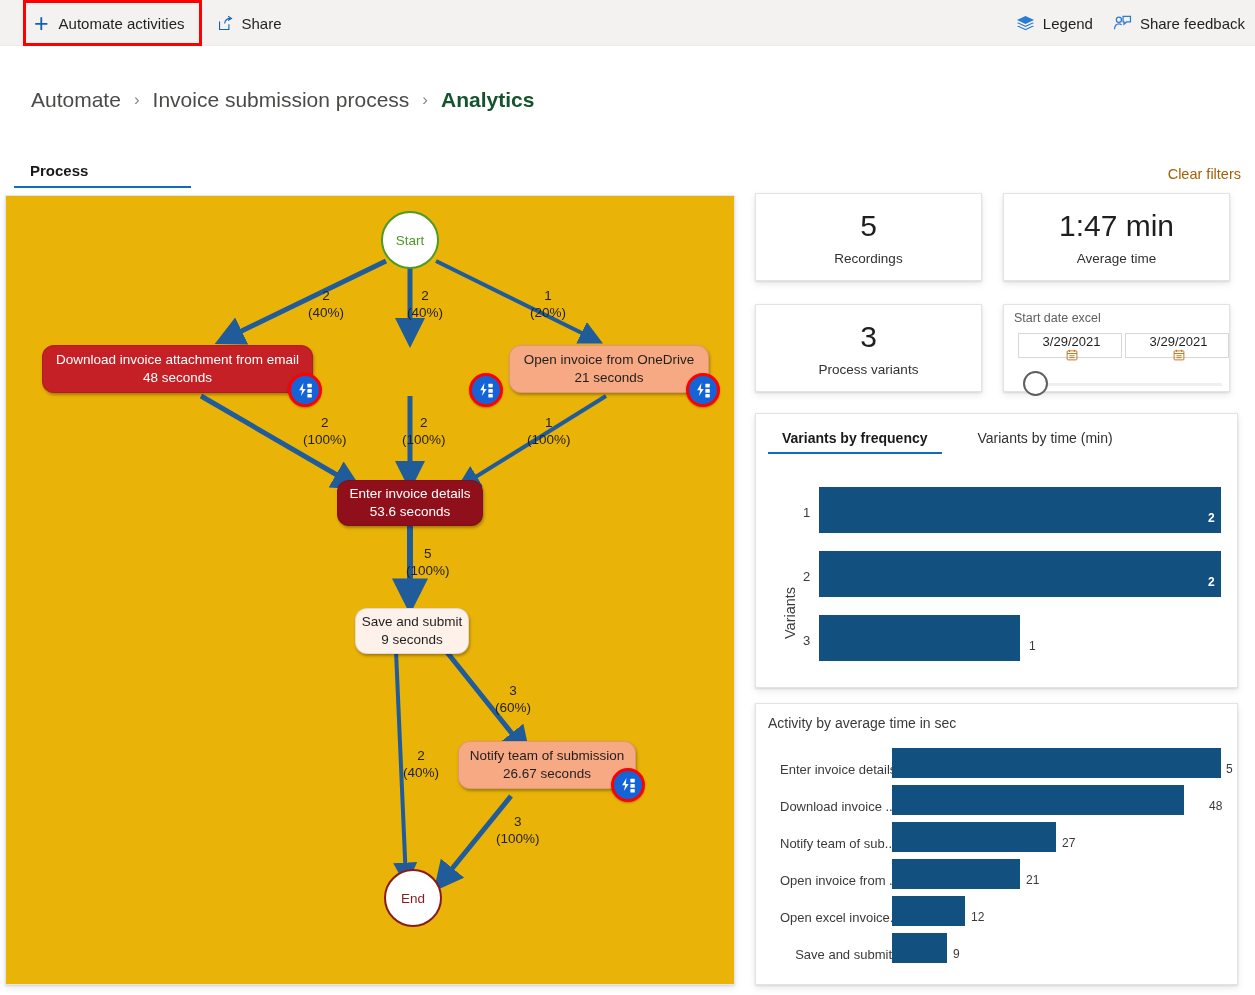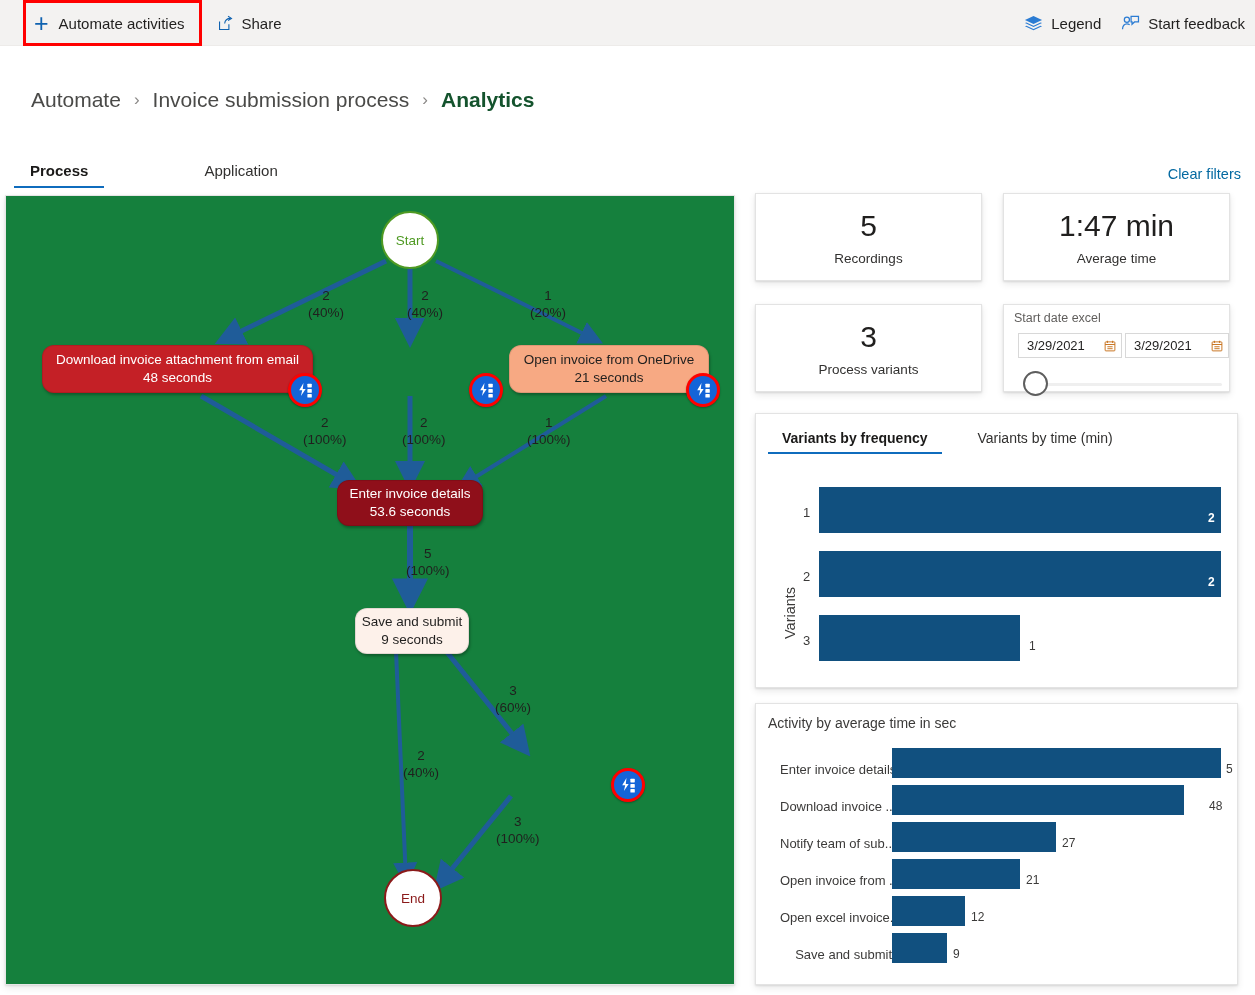--- a/index.html
+++ b/index.html
@@ -42,42 +42,42 @@
   #breadcrumb {
     position: absolute; left: 31px; top: 88px;
     display: flex; align-items: center; gap: 13px;
     font-size: 21px; color: #4a4a48;
   }
   #breadcrumb .crumb { cursor: pointer; }
   #breadcrumb .sep { color: #8a8886; font-size: 17px; }
   #breadcrumb .crumb.current { color: #14532d; font-weight: bold; cursor: default; }
 
   
-  #tabbar { position: absolute; left: 8px; top: 158px; display: flex; }
+  #tabbar { position: absolute; left: 8px; top: 158px; display: flex; flex-direction: column; }
   .tab {
     position: relative; padding: 4px 22px 9px 22px;
     font-size: 15px; color: #323130; cursor: pointer;
   }
   .tab.active { font-weight: bold; color: #1b1a19; }
   .tab.active::after {
     content: ""; position: absolute; left: 6px; right: 6px; bottom: 0;
     height: 2px; background: #0f6cbd;
   }
 
   
   #clear-filters {
     position: absolute; right: 14px; top: 166px;
-    font-size: 14.5px; color: #0369a1; cursor: pointer;
+    font-size: 14.5px; color: #a16207; cursor: pointer;
   }
 
   
   #mappanel {
     position: absolute; left: 5px; top: 195px;
     width: 730px; height: 790px;
-    background: #15803d;
+    background: #eab308;
     border: 1px solid #e6e6e6;
     box-shadow: 0 0.6px 1.8px rgba(0,0,0,.10), 0 3.2px 7.2px rgba(0,0,0,.09);
     overflow: hidden;
   }
   #mapsvg { position: absolute; left: 0; top: 0; }
 
   .node {
     position: absolute;
     border-radius: 12px;
     display: flex; flex-direction: column; align-items: center; justify-content: center;
@@ -123,21 +123,21 @@
   .kpi .value { font-size: 30px; color: #201f1e; font-weight: 400; line-height: 1.1; }
   .kpi .label { font-size: 13.5px; color: #323130; margin-top: 9px; }
 
   #datefilter-card .dflabel {
     position: absolute; left: 10px; top: 6px; font-size: 12.5px; color: #605e5c;
   }
   .dfinput {
     position: absolute; top: 28px; height: 25px;
     border: 1px solid #d8d8d8; background:#fff;
     display: flex; align-items: center; justify-content: space-between;
-    padding: 0 5px 0 8px; font-size: 13px; color: #201f1e; cursor: pointer;
+    padding: 0 5px 0 8px; font-size: 13px; color: #201f1e; cursor: pointer; flex-direction: column;
   }
   .cal-ico { color: #c46a10; display:inline-flex; }
   #slider-track {
     position: absolute; left: 33px; top: 78px; width: 185px; height: 3px;
     background: #efefef; border-radius: 2px;
   }
   #slider-thumb {
     position: absolute; left: 19px; top: 66px;
     width: 25px; height: 25px; border-radius: 50%;
     border: 2px solid #5e5e5e; background: #fff; cursor: pointer;
@@ -198,21 +198,21 @@
       <span>Legend</span>
     </div>
     <div class="cmd-btn">
       <span class="glyph">
         <svg width="19" height="19" viewBox="0 0 20 20" fill="none" stroke="#2b7cd3" stroke-width="1.3">
           <circle cx="6.2" cy="6" r="2.7"></circle>
           <path d="M1.6 16 C1.6 12.3 3.6 10.4 6.2 10.4 C7.3 10.4 8.3 10.7 9.1 11.3"></path>
           <path d="M10.6 2.6 H18.4 V8.4 H14.2 L11.6 10.8 V8.4 H10.6 Z" fill="none"></path>
         </svg>
       </span>
-      <span>Start feedback</span>
+      <span>Share feedback</span>
     </div>
   </div>
 </div>
 
 <div id="breadcrumb">
   <span class="crumb">Automate</span>
   <span class="sep">›</span>
   <span class="crumb">Invoice submission process</span>
   <span class="sep">›</span>
   <span class="crumb current">Analytics</span>
@@ -303,20 +303,24 @@
   <div class="node" style="left:331px; top:284px; width:146px; height:46px; background:#8f0f1a; color:#ffffff;">
     <div>Enter invoice details</div>
     <div class="l2">53.6 seconds</div>
   </div>
 
   <div class="node" style="left:349px; top:412px; width:114px; height:46px; background:#fdf1ea; color:#201f1e;">
     <div>Save and submit</div>
     <div class="l2">9 seconds</div>
   </div>
 
+  <div class="node" style="left:452px; top:545px; width:178px; height:48px; background:#f7a983; color:#201f1e;">
+    <div>Notify team of submission</div>
+    <div class="l2">26.67 seconds</div>
+  </div>
   <div class="badge" style="left:605px; top:572px;">
     <svg width="17" height="17" viewBox="0 0 20 20" fill="#ffffff">
       <path d="M7.6 1.2 L2.6 9.6 H6.1 L4.6 16.5 L10.2 8.2 H6.8 Z"></path>
       <rect x="12.2" y="2.0" width="5.2" height="4.4" rx="0.7"></rect>
       <rect x="12.2" y="8.3" width="5.2" height="4.4" rx="0.7"></rect>
       <rect x="12.2" y="14.2" width="5.2" height="4.0" rx="0.7"></rect>
     </svg>
   </div>
 
   <div class="edgelabel" style="left:302px; top:92px;">

